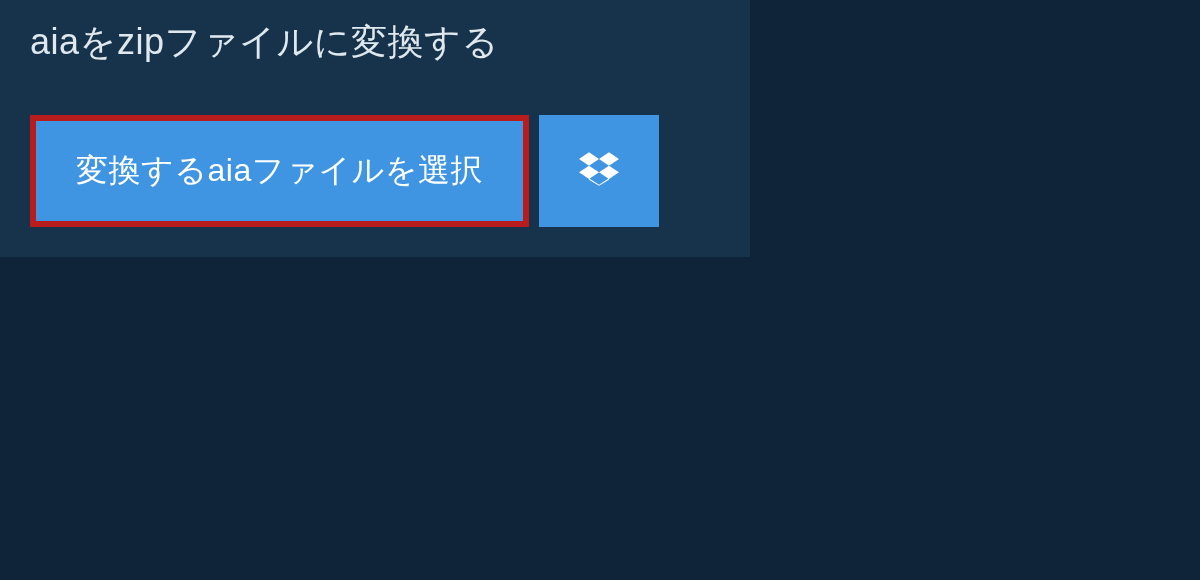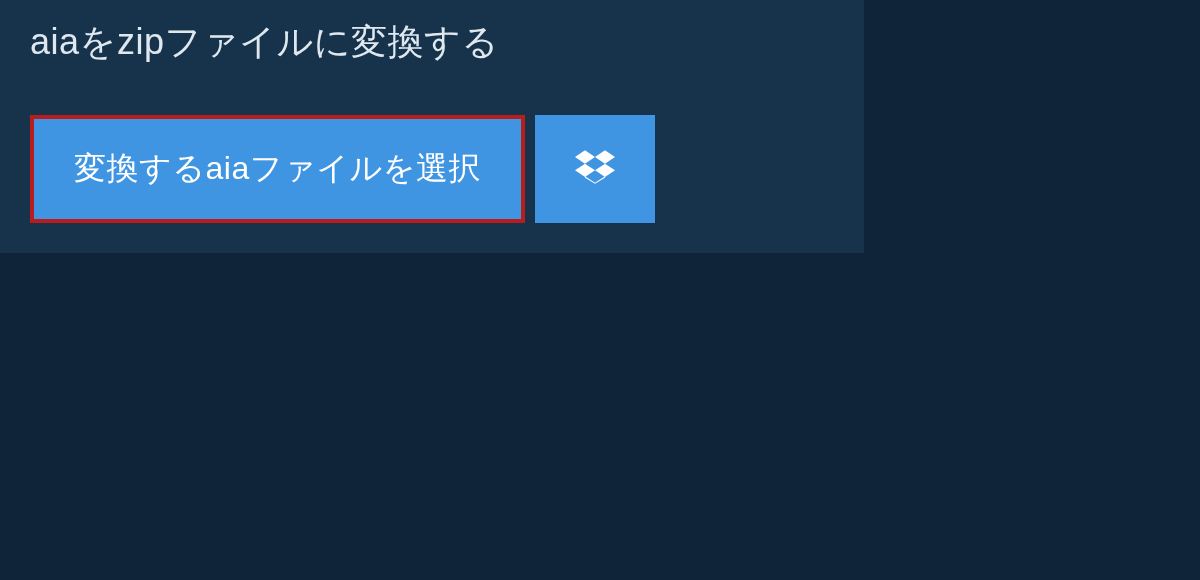--- a/index.html
+++ b/index.html
@@ -10,21 +10,21 @@
     body {
       width: 1200px;
       height: 580px;
       background-color: #0f2438;
       font-family: -apple-system, BlinkMacSystemFont, "Segoe UI", "Helvetica Neue", Arial, "Hiragino Kaku Gothic ProN", "Hiragino Sans", Meiryo, sans-serif;
       overflow: hidden;
     }
     .panel {
       background-color: #17334b;
       padding: 0 0 30px 0;
-      width: 864px;
+      width: 750px;
     }
     .title-block {
       display: inline-block;
       background-color: #17334b;
       padding: 18px 30px 20px 30px;
     }
     .title {
       color: #dfe8ef;
       font-size: 36px;
       font-weight: 400;
@@ -32,21 +32,21 @@
     }
     .button-row {
       display: flex;
       align-items: stretch;
       margin: 28px 0 0 30px;
       gap: 10px;
     }
     .select-button {
       background-color: #3f95e2;
       color: #ffffff;
-      border: 4px solid #b91c1c;
+      border: 6px solid #b91c1c;
       padding: 28px 40px;
       font-size: 32px;
       font-weight: 400;
       cursor: pointer;
       display: flex;
       align-items: flex-end;
       justify-content: center;
       letter-spacing: 0.5px;
     }
     .dropbox-button {

